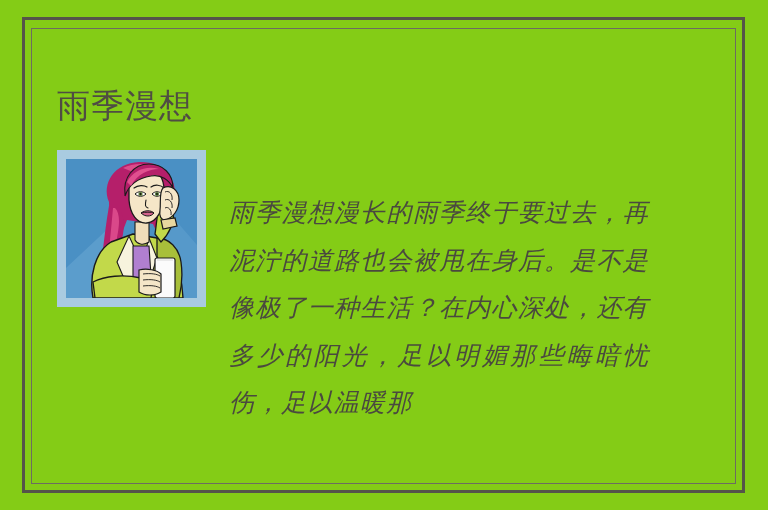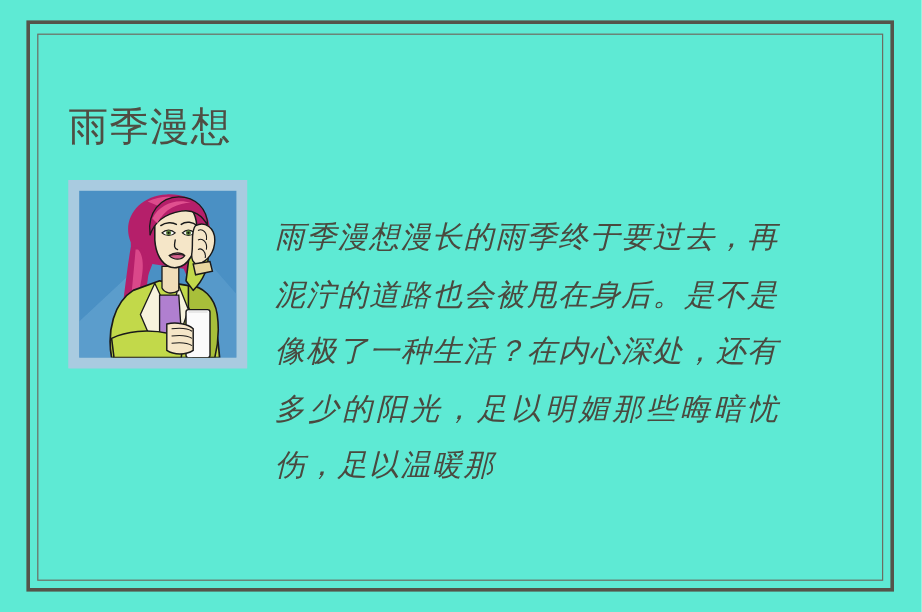--- a/index.html
+++ b/index.html
@@ -11,21 +11,21 @@
     height: 510px;
     overflow: hidden;
     background: #fdfcf4;
     font-family: "Liberation Sans", "DejaVu Sans", sans-serif;
   }
 
   #page {
     position: relative;
     width: 768px;
     height: 510px;
-    background: #5eead4;
+    background: #84cc16;
   }
 
   
   .frame-outer {
     position: absolute;
     left: 22px;
     top: 17px;
     width: 723px;
     height: 476px;
     border: 3px solid #55544a;
@@ -71,24 +71,24 @@
   .figure svg {
     display: block;
     width: 149px;
     height: 157px;
   }
 
   
   .body-copy {
     position: absolute;
     left: 229px;
-    top: 151px;
+    top: 164px;
     width: 420px;
     color: #4a493f;
-    font-family: Liberation Mono, monospace;
+    font-family: Liberation Sans, sans-serif;
     font-size: 25px;
     line-height: 47.5px;
     letter-spacing: 1.2px;
     text-align: justify;
     text-justify: inter-character;
     font-style: italic;
     word-break: break-all;
   }
 </style>
 </head>

